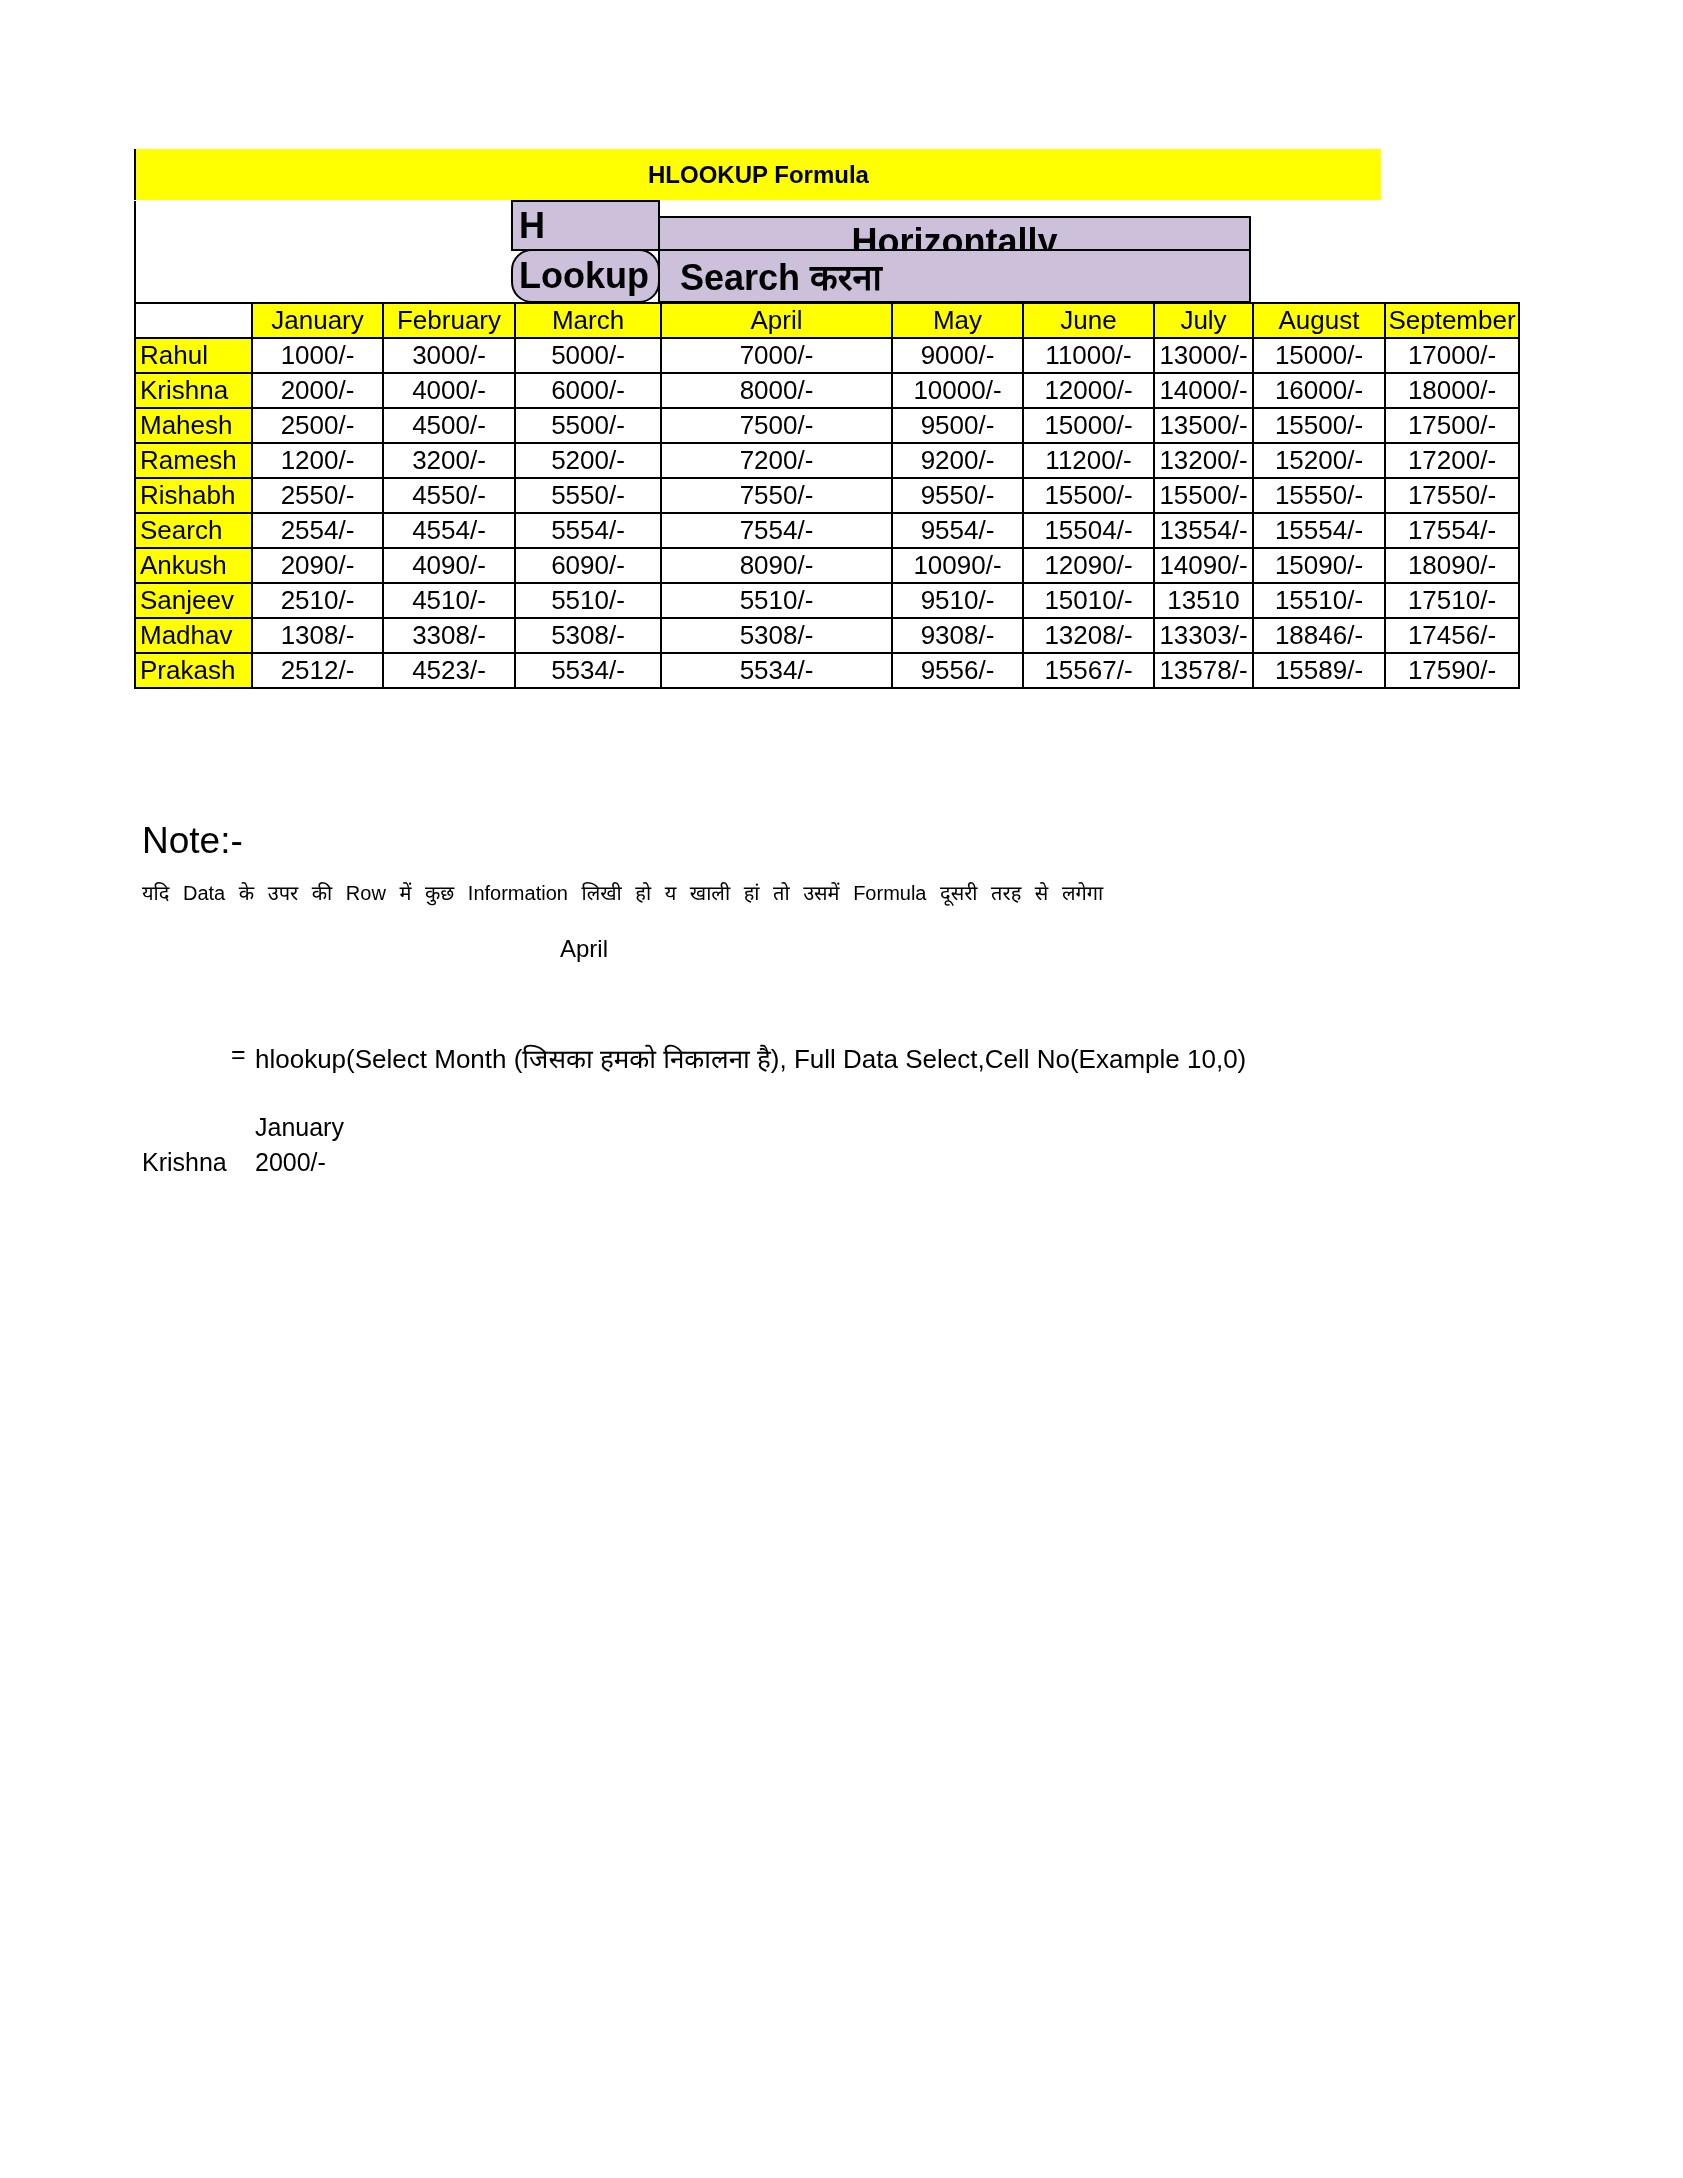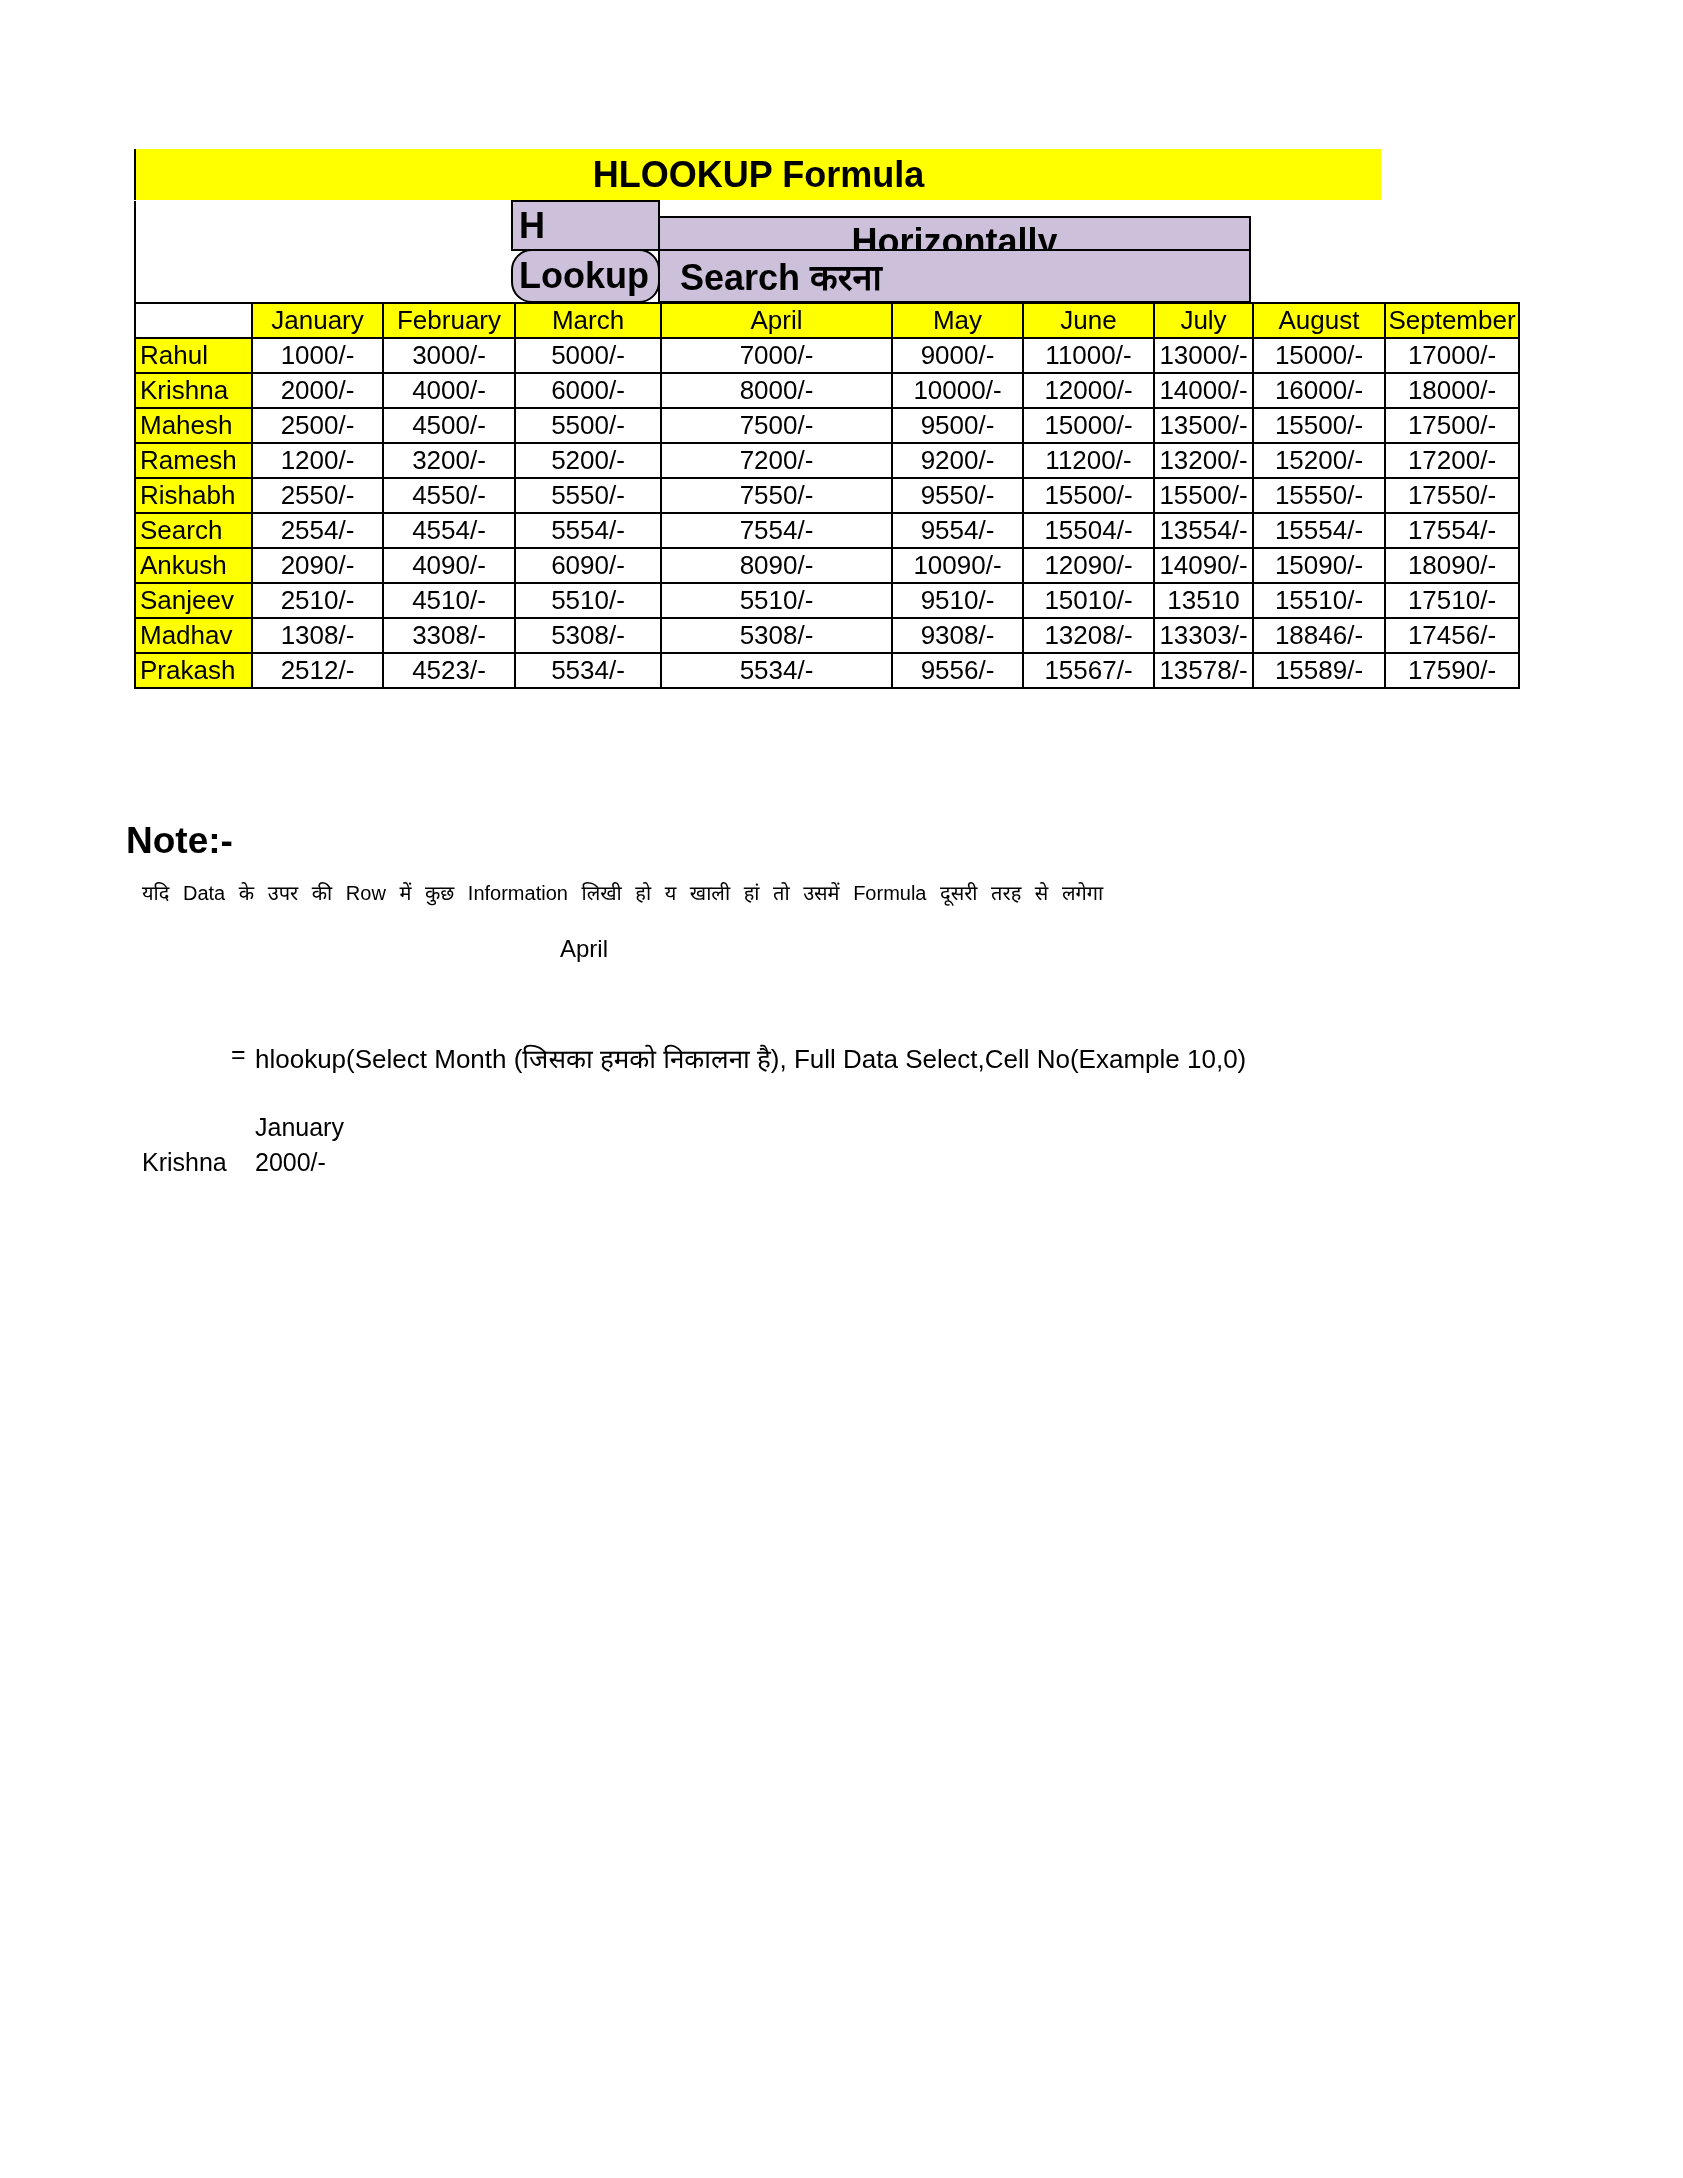--- a/index.html
+++ b/index.html
@@ -4,21 +4,21 @@
 <style>
   html, body { margin:0; padding:0; background:#ffffff; }
   body { width:1683px; height:2178px; position:relative; overflow:hidden;
          font-family:"Liberation Sans", "DejaVu Sans", sans-serif; color:#000; }
   .abs { position:absolute; box-sizing:border-box; }
 
   
   #title-band { left:134px; top:149px; width:1247px; height:51px; background:#ffff00;
                 border-left:2px solid #000; }
   #title-text { position:absolute; left:0; right:0; top:0; bottom:0; display:flex;
-                align-items:center; justify-content:center; font-weight:bold; font-size:36px; }
+                align-items:center; justify-content:center; font-weight:bold; font-size:24px; }
 
   
   #left-white { left:134px; top:201px; width:379px; height:102px; border-left:2px solid #000; }
 
   
   .lav { background:#ccc0da; border:2px solid #000; display:flex; align-items:center;
          font-weight:bold; font-size:36px; }
   #cell-h { left:511px; top:200px; width:149px; height:51px; padding-left:6px; }
   #cell-horiz { left:658px; top:216px; width:593px; height:51px; justify-content:center; }
   #cell-lookup { left:511px; top:249px; width:149px; height:54px; padding-left:6px;border-radius:21px; }
@@ -27,21 +27,21 @@
   
   #data-table { position:absolute; left:134px; top:302px; border-collapse:collapse;
                 font-size:26px; table-layout:fixed; }
   #data-table td { border:2px solid #000; height:33px; padding:0; text-align:center;
                    white-space:nowrap; overflow:hidden; line-height:33px; }
   #data-table td.name { background:#ffff00; text-align:left; padding-left:4px; }
   #data-table tr.head td { background:#ffff00; }
   #data-table tr.head td.blank { background:#ffffff; }
 
   
-  #note-heading { left:126px; top:820px; font-size:37px; font-weight:bold; }
+  #note-heading { left:142px; top:820px; font-size:37px; font-weight:normal; }
   #note-text { left:142px; top:879px; font-size:20px; word-spacing:8px; white-space:nowrap; }
   #note-april { left:560px; top:935px; font-size:24px; }
   #formula-eq { left:231px; top:1040px; font-size:25px; }
   #formula-text { left:255px; top:1040px; font-size:26px; white-space:nowrap; }
   #example-month { left:255px; top:1113px; font-size:25px; }
   #example-name { left:142px; top:1148px; font-size:25px; }
   #example-value { left:255px; top:1148px; font-size:25px; }
 </style>
 </head>
 <body>

